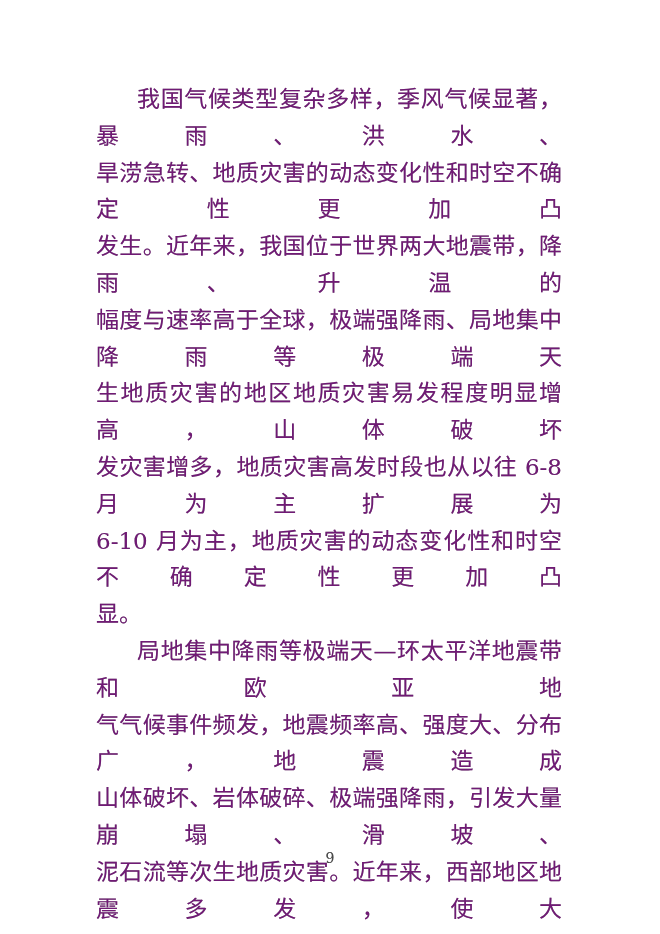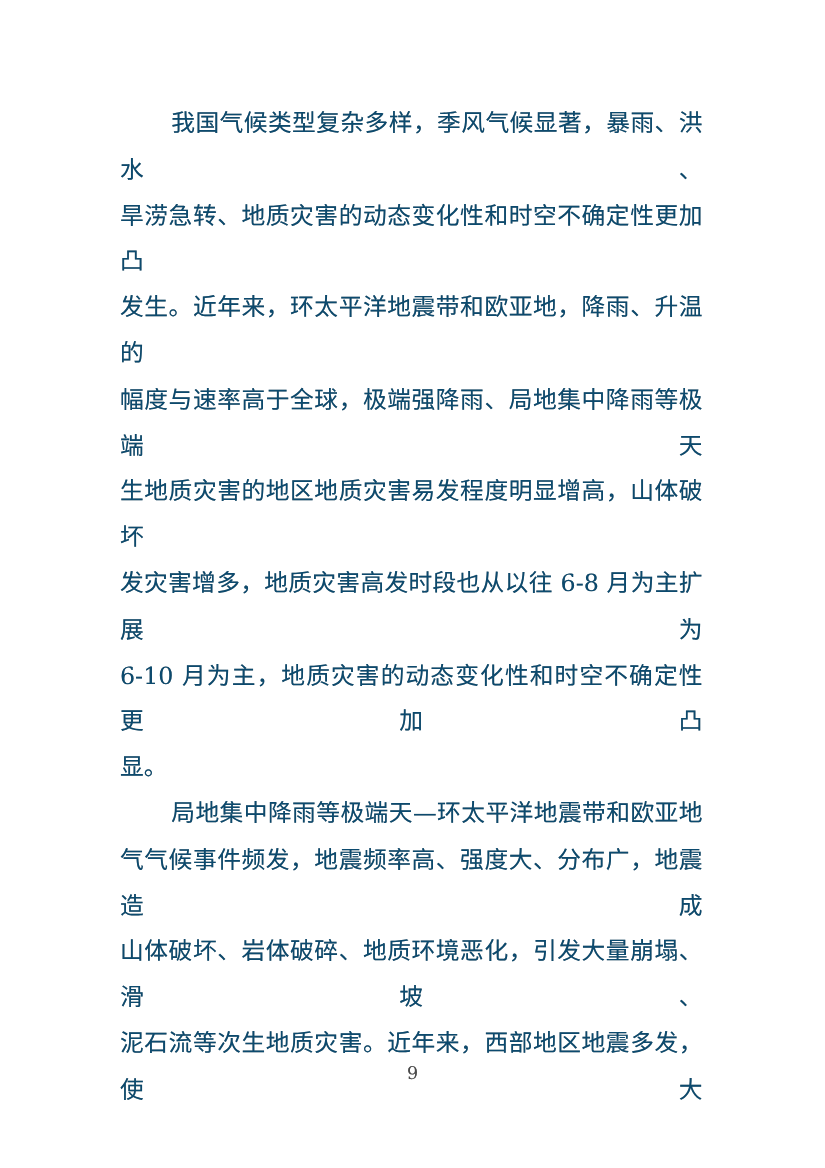--- a/index.html
+++ b/index.html
@@ -24,23 +24,23 @@
     position: absolute;
     top: 81px;
     left: 96px;
     width: 466px;
   }
   .paragraph {
     margin: 0;
     padding: 0;
   }
   .line {
-    font-size: 19px;
+    font-size: 23px;
     line-height: 36.8px;
-    color: #0c4a6e;
+    color: #701a75;
     text-align: justify;
     text-align-last: justify;
     -moz-text-align-last: justify;
     white-space: normal;
     text-shadow: 0 0 0.5px rgba(70,70,70,0.55);
   }
   .line.first {
     text-indent: 41px;
   }
   .line.last {
@@ -61,30 +61,30 @@
   }
 </style>
 </head>
 <body>
 
 <div class="page">
   <div class="doc-body" id="doc-body">
       <div class="paragraph">
         <div class="line first">我国气候类型复杂多样，季风气候显著，暴雨、洪水、</div>
         <div class="line">旱涝急转、地质灾害的动态变化性和时空不确定性更加凸</div>
-        <div class="line">发生。近年来，环太平洋地震带和欧亚地，降雨、升温的</div>
+        <div class="line">发生。近年来，我国位于世界两大地震带，降雨、升温的</div>
         <div class="line">幅度与速率高于全球，极端强降雨、局地集中降雨等极端天</div>
         <div class="line">生地质灾害的地区地质灾害易发程度明显增高，山体破坏</div>
         <div class="line">发灾害增多，地质灾害高发时段也从以往 6-8 月为主扩展为</div>
         <div class="line">6-10 月为主，地质灾害的动态变化性和时空不确定性更加凸</div>
         <div class="line last">显。</div>
       </div>
       <div class="paragraph">
         <div class="line first">局地集中降雨等极端天—环太平洋地震带和欧亚地</div>
         <div class="line">气气候事件频发，地震频率高、强度大、分布广，地震造成</div>
-        <div class="line">山体破坏、岩体破碎、地质环境恶化，引发大量崩塌、滑坡、</div>
+        <div class="line">山体破坏、岩体破碎、极端强降雨，引发大量崩塌、滑坡、</div>
         <div class="line">泥石流等次生地质灾害。近年来，西部地区地震多发，使大</div>
       </div>
     </div>
   <div class="footer">
     <span class="page-number">9</span>
   </div>
 </div>
 
 </body></html>

